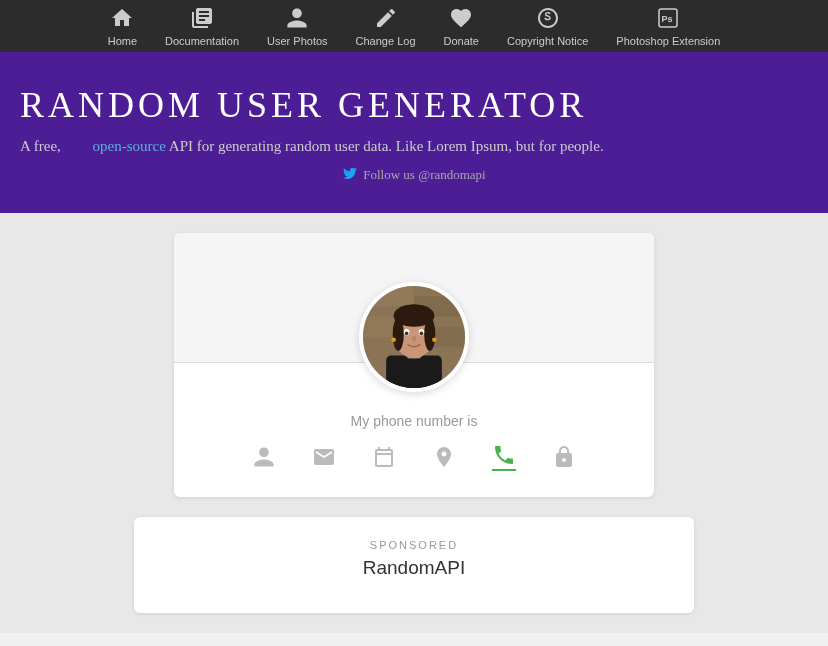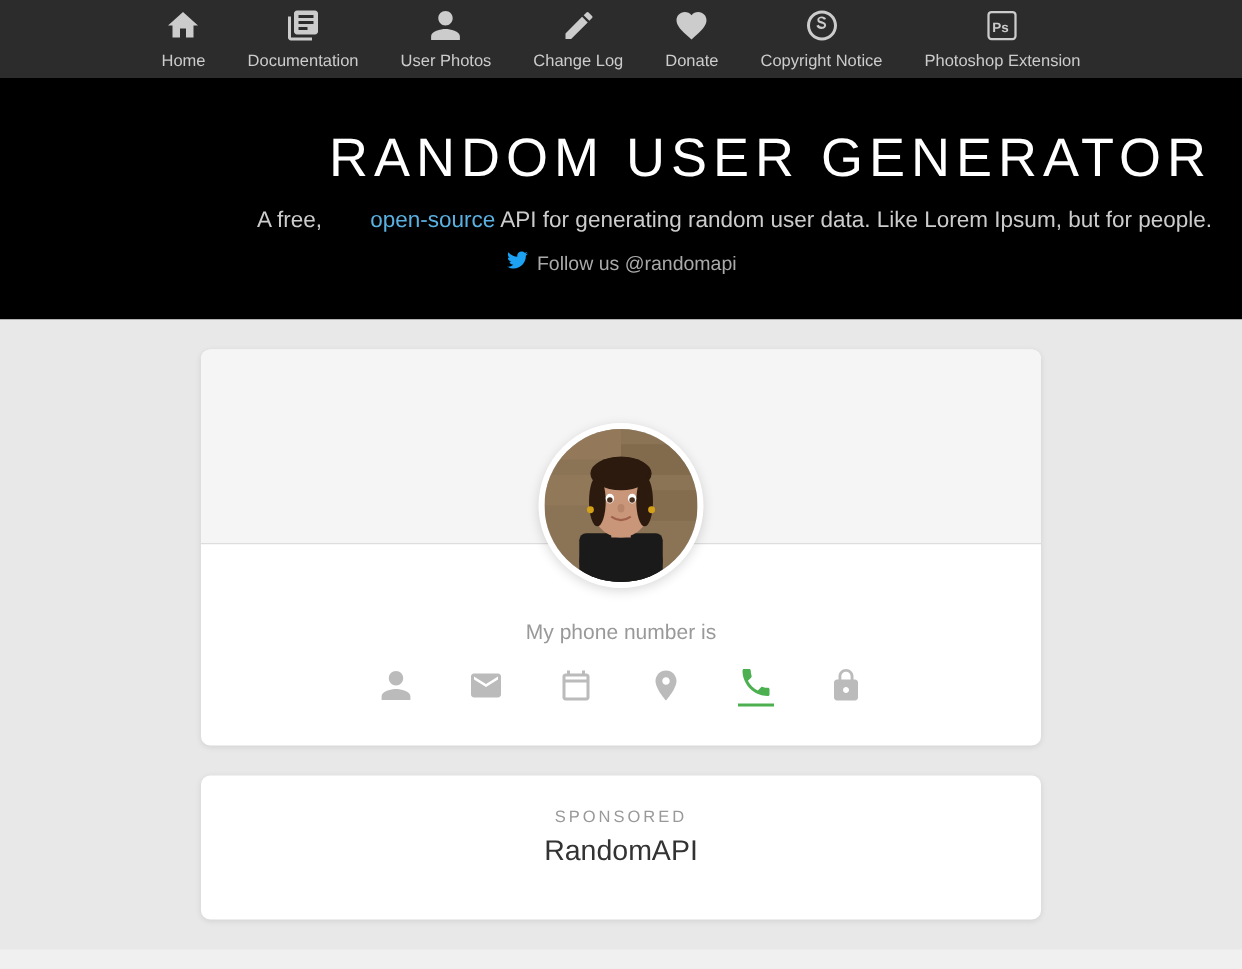--- a/index.html
+++ b/index.html
@@ -29,23 +29,24 @@
     }
     .nav-item .nav-icon {
       font-size: 16px;
       margin-bottom: 2px;
       line-height: 1;
     }
     .nav-item span.label { font-size: 11px; }
 
     
     .hero {
-      background: #000000;
-      text-align: right;
+      background: #4c1d95;
+      text-align: left;
       padding: 32px 20px 28px;
+      font-family: Liberation Serif, serif;
     }
     .hero h1 {
       color: #fff;
       font-size: 36px;
       font-weight: 300;
       letter-spacing: 4px;
       margin-bottom: 12px;
     }
     .hero p {
       color: #ccc;
@@ -76,21 +77,21 @@
       padding: 20px 0 20px;
       display: flex;
       flex-direction: column;
       align-items: center;
     }
 
     
     .user-card {
       background: #fff;
       border-radius: 6px;
-      width: 560px;
+      width: 480px;
       box-shadow: 0 1px 4px rgba(0,0,0,0.1);
       overflow: visible;
       position: relative;
       margin-bottom: 20px;
     }
     .user-card-top {
       background: #f5f5f5;
       height: 130px;
       border-radius: 6px 6px 0 0;
       display: flex;

